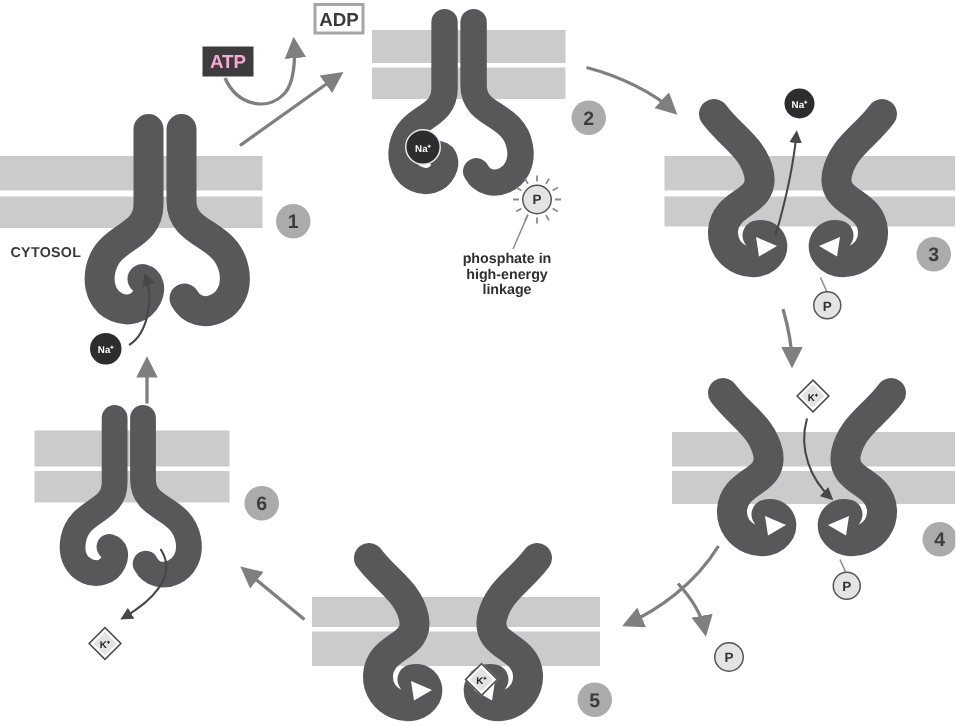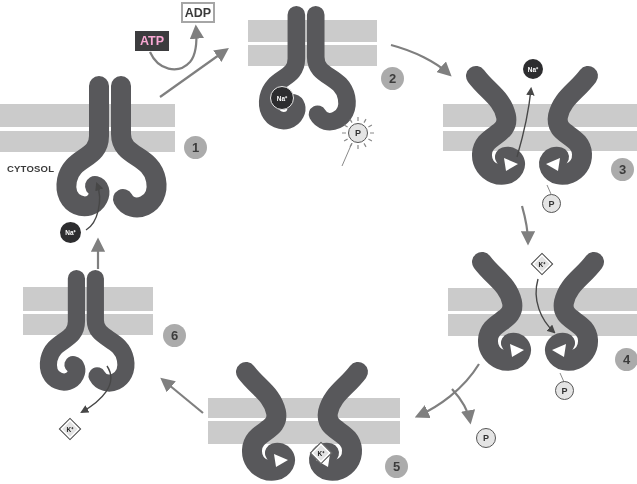--- a/index.html
+++ b/index.html
@@ -11,21 +11,21 @@
   .notch{fill:#fff;}
   .flow{stroke:var(--arrow,#7f7f7f);stroke-width:2.2;fill:none;}
   .ion-arrow{stroke:#474747;stroke-width:1.4;fill:none;}
   .connector{stroke:#8a8a8a;stroke-width:1;fill:none;}
   .rays{stroke:#8a8a8a;stroke-width:1.2;fill:none;}
   .overlay{position:absolute;}
   .region-label{font-size:9.5px;font-weight:bold;color:#3a3a3a;line-height:11px;letter-spacing:.2px;}
   .molecule-box{position:absolute;display:flex;align-items:center;justify-content:center;
                 font-weight:bold;font-size:12.5px;}
   .atp{background:var(--atp_box,#3c3c3e);color:#f9a8d4;width:34px;height:20px;}
-  .adp{background:#fff;border:2px solid #a6a6a6;color:#3a3a3a;width:30px;height:17px;}
+  .adp{background:#fff;border:2px solid #a6a6a6;color:#3a3a3a;width:30px;height:17px;margin-left:28px;}
   .badge{position:absolute;width:23px;height:23px;border-radius:50%;background:var(--badge,#ababab);
          color:#3c3c3c;font-weight:bold;font-size:13px;display:flex;align-items:center;justify-content:center;}
   .na-ball{position:absolute;border-radius:50%;background:var(--sodium_ball,#2d2d2f);color:#fff;
            font-weight:bold;font-size:6.5px;display:flex;align-items:center;justify-content:center;}
   .p-circle{position:absolute;border-radius:50%;background:#e4e4e4;border:1.4px solid #555;color:#333;
             font-weight:bold;font-size:9px;display:flex;align-items:center;justify-content:center;box-sizing:border-box;}
   .k-diamond{position:absolute;width:16px;height:16px;background:#e3e3e3;border:1.5px solid #4d4d4d;
              box-shadow:inset 0 0 0 1.5px #fff;transform:rotate(45deg);
              display:flex;align-items:center;justify-content:center;box-sizing:border-box;}
   .k-diamond span{transform:rotate(-45deg);font-size:6.5px;font-weight:bold;color:#222;}
@@ -110,20 +110,25 @@
     <path class="rays" d="M370,133 L374,133 M368.4,139 L371.9,141 M364,143.4 L366,146.9 M358,145 L358,149
          M352,143.4 L350,146.9 M347.6,139 L344.1,141 M346,133 L342,133 M347.6,127 L344.1,125
          M352,122.6 L350,119.1 M358,121 L358,117 M364,122.6 L366,119.1 M368.4,127 L371.9,125"></path>
   </svg>
 
   <div class="overlay region-label" style="left:7px;top:163px;">CYTOSOL</div>
 
   <div class="molecule-box atp" style="left:135px;top:31px;">ATP</div>
   <div class="molecule-box adp" style="left:181px;top:2px;">ADP</div>
 
+  <div class="annotation">
+    <div>phosphate in</div>
+    <div>high-energy</div>
+    <div>linkage</div>
+  </div>
 
   <div class="badge" style="left:184px;top:136px;">1</div>
   <div class="badge" style="left:381px;top:67px;">2</div>
   <div class="badge" style="left:611px;top:158px;">3</div>
   <div class="badge" style="left:615px;top:348px;">4</div>
   <div class="badge" style="left:385px;top:455px;">5</div>
   <div class="badge" style="left:163px;top:324px;">6</div>
 
   <div class="na-ball" style="left:60px;top:222px;width:21px;height:21px;">Na⁺</div>
   <div class="na-ball" style="left:270px;top:86px;width:22px;height:22px;border:1.5px solid #e8e8e8;">Na⁺</div>

